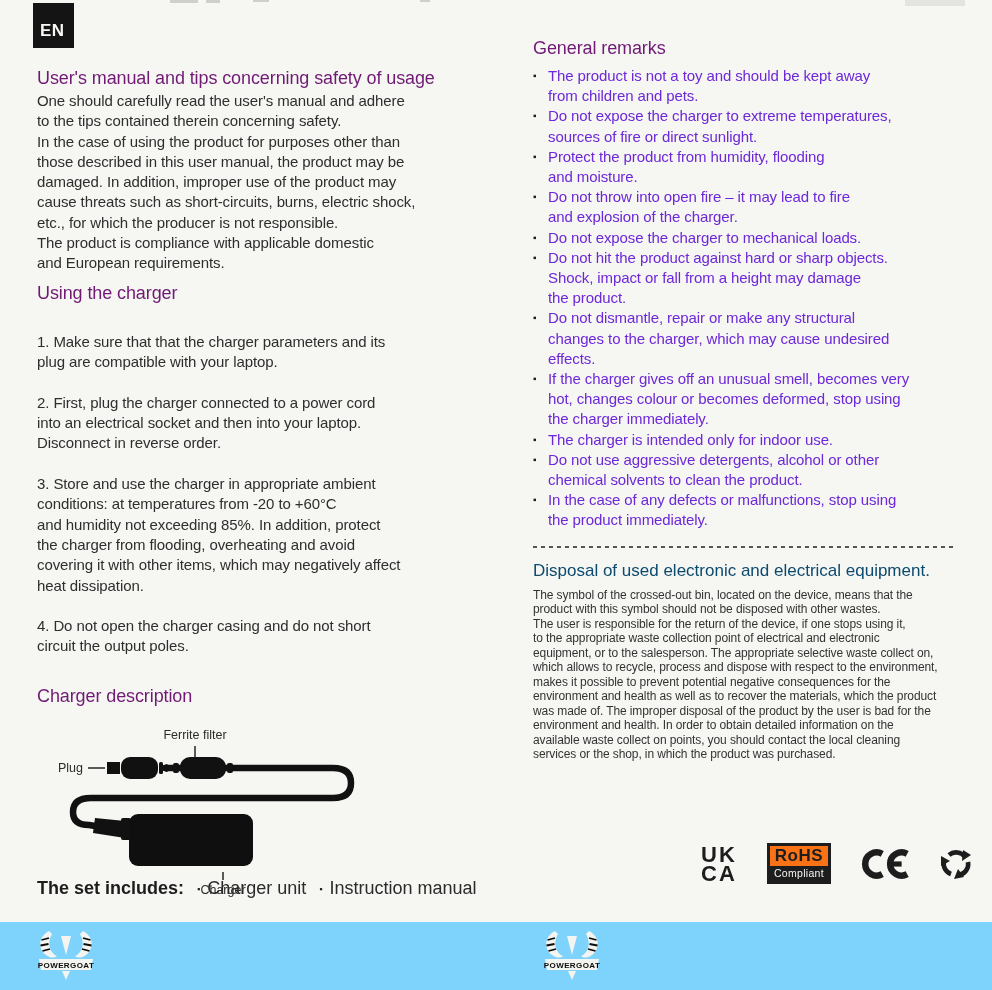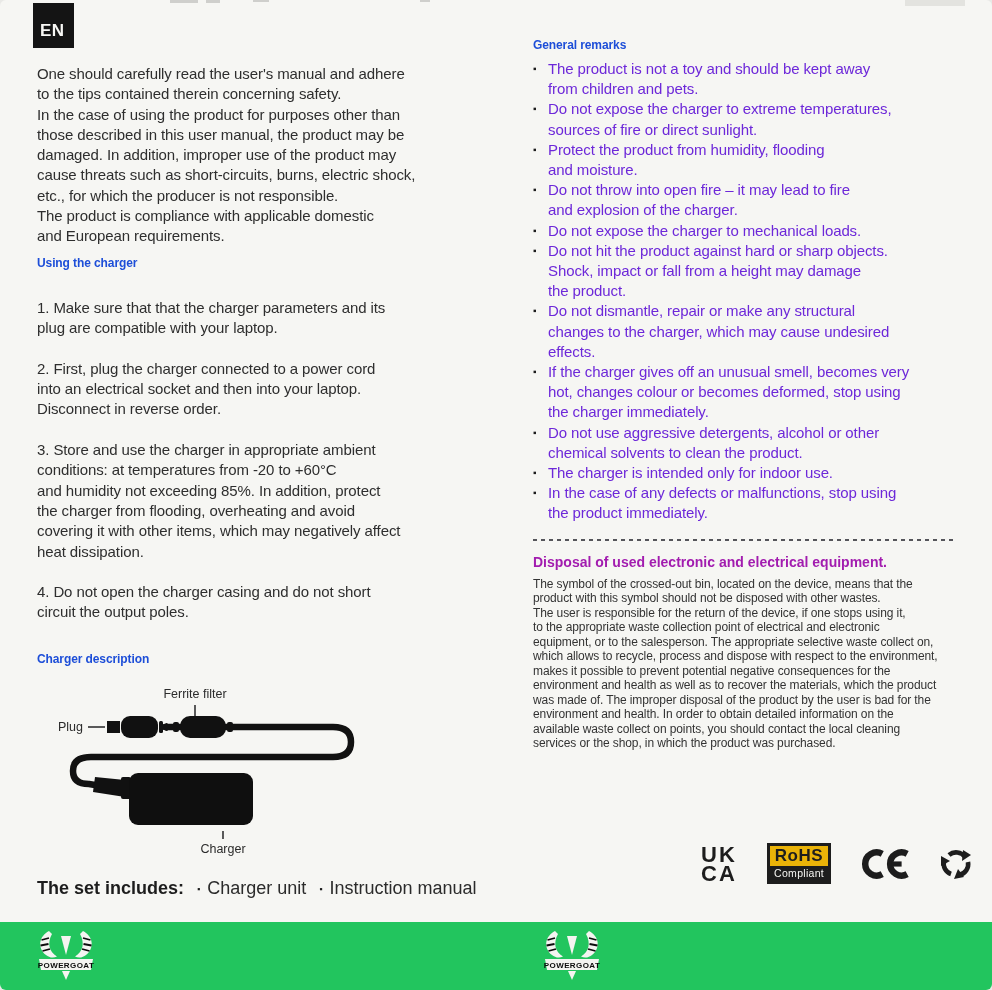--- a/index.html
+++ b/index.html
@@ -1,90 +1,91 @@
 <!DOCTYPE html>
 <html><head>
 <meta charset="utf-8">
 <style>
   * { margin:0; padding:0; box-sizing:border-box; }
   html,body { width:992px; height:990px; }
   body { font-family:"Liberation Sans", sans-serif; background:#e9e9e6; }
-  .page { position:relative; width:992px; height:990px; background:#f6f6f3; overflow:hidden; color:#2e2e2e;border-radius:6px; }
+  .page { position:relative; width:992px; height:990px; background:#f6f6f3; overflow:hidden; color:#2e2e2e; }
 
   
   .artifact { position:absolute; background:#cfcfcc; }
 
   
   .badge-en { position:absolute; left:33px; top:3px; width:41px; height:45px; background:#141414;
               color:#f7f7f4; font-weight:bold; font-size:17px; display:flex; align-items:flex-end;
               padding:0 0 7px 7px; letter-spacing:.5px; }
 
   
   .col-left  { position:absolute; left:37px;  top:62px; width:436px; }
   .col-right { position:absolute; left:533px; top:36px; width:430px; }
 
-  h2.sec { font-size:12px; font-weight:700; color:#1d4ed8; letter-spacing:-.1px; }
+  h2.sec { font-size:18px; font-weight:400; color:#701a75; letter-spacing:-.1px; }
   .col-left h2.first { padding-top:6px; }
   .body-text { font-size:15px; line-height:20.3px; white-space:pre-line; color:#2e2e2e; letter-spacing:-.1px; }
   .safety-body { margin-top:2px; }
   .using-heading { margin-top:9px; }
   .using-items { margin-top:8px; }
   .using-items p { margin:0; }
   .desc-heading { margin-top:9px; }
   .diagram { margin-top:14px; display:block; }
 
   
   .remarks-list { margin-top:7px; list-style:none; }
   .remarks-list li { position:relative; padding-left:15px; font-size:15px; line-height:20.2px;
                      white-space:pre-line; letter-spacing:-.1px; color:#6d28d9; }
   .remarks-list li::before { content:"▪"; position:absolute; left:0; top:0; font-size:10px; line-height:20.2px; color:#1d1d1d; }
 
   .dashed-divider { margin-top:15px; height:2px; width:424px;
     background:repeating-linear-gradient(90deg,#55555a 0 4px, transparent 4px 8px); }
 
-  .disposal-heading { margin-top:13px; font-size:14px; font-weight:700; color:#a21caf; }
+  .disposal-heading { margin-top:13px; font-size:17px; font-weight:400; color:#0c4a6e; }
   .disposal-body { margin-top:7px; font-size:12px; line-height:14.5px; white-space:pre-line;
                    color:#333; letter-spacing:-.1px; }
 
   
   .set-includes { position:absolute; left:37px; top:878px; font-size:18px; color:#2b2b2b; }
   .set-includes .lbl { font-weight:700; color:#1d1d1d; }
   .set-includes .itm { margin-left:8px; }
   .set-includes .itm::before { content:"▪"; font-size:9px; vertical-align:2px; margin-right:7px; color:#1d1d1d; }
 
   
   .cert-row { position:absolute; left:701px; top:843px; display:flex; align-items:center; gap:30px; color:#1d1d1d; }
   .ukca { font-weight:700; font-size:22px; line-height:19px; letter-spacing:2px; color:#1d1d1d; }
-  .rohs { border:3px solid #1d1d1d; text-align:right; background:#eab308; }
+  .rohs { border:3px solid #1d1d1d; text-align:center; background:#f97316; }
   .rohs-top { font-weight:700; font-size:17px; padding:0 5px; letter-spacing:.5px; color:#1d1d1d; }
   .rohs-bottom { background:#1d1d1d; color:#f6f6f3; font-size:10.5px; padding:1px 4px 2px; letter-spacing:.3px; }
   .cert-svg { display:block; }
 
   
-  .footer-bar { position:absolute; left:0; top:922px; width:992px; height:68px; background:#22c55e; }
+  .footer-bar { position:absolute; left:0; top:922px; width:992px; height:68px; background:#7dd3fc; }
   .goat { position:absolute; top:6px; }
   .goat.g1 { left:34px; }
   .goat.g2 { left:540px; }
 </style>
 </head>
 <body>
 
 <div class="page">
 
   <span class="artifact" style="left:170px;top:0;width:28px;height:3px;"></span>
   <span class="artifact" style="left:206px;top:0;width:14px;height:3px;"></span>
   <span class="artifact" style="left:253px;top:0;width:16px;height:2px;"></span>
   <span class="artifact" style="left:420px;top:0;width:10px;height:2px;"></span>
   <span class="artifact" style="left:905px;top:0;width:60px;height:6px;background:#e3e3df;"></span>
 
   <div class="badge-en">
     <span>EN</span>
   </div>
 
   <div class="col-left">
+    <h2 class="sec first">User's manual and tips concerning safety of usage</h2>
     <div class="body-text safety-body">One should carefully read the user's manual and adhere
 to the tips contained therein concerning safety.
 In the case of using the product for purposes other than
 those described in this user manual, the product may be
 damaged. In addition, improper use of the product may
 cause threats such as short-circuits, burns, electric shock,
 etc., for which the producer is not responsible.
 The product is compliance with applicable domestic
 and European requirements.</div>
 
@@ -155,23 +156,23 @@
       <li>Do not expose the charger to mechanical loads.</li>
       <li>Do not hit the product against hard or sharp objects.
 Shock, impact or fall from a height may damage
 the product.</li>
       <li>Do not dismantle, repair or make any structural
 changes to the charger, which may cause undesired
 effects.</li>
       <li>If the charger gives off an unusual smell, becomes very
 hot, changes colour or becomes deformed, stop using
 the charger immediately.</li>
+      <li>The charger is intended only for indoor use.</li>
       <li>Do not use aggressive detergents, alcohol or other
 chemical solvents to clean the product.</li>
-      <li>The charger is intended only for indoor use.</li>
       <li>In the case of any defects or malfunctions, stop using
 the product immediately.</li>
     </ul>
 
     <div class="dashed-divider"></div>
 
     <div class="disposal-heading">Disposal of used electronic and electrical equipment.</div>
     <div class="disposal-body">The symbol of the crossed-out bin, located on the device, means that the
 product with this symbol should not be disposed with other wastes.
 The user is responsible for the return of the device, if one stops using it,

